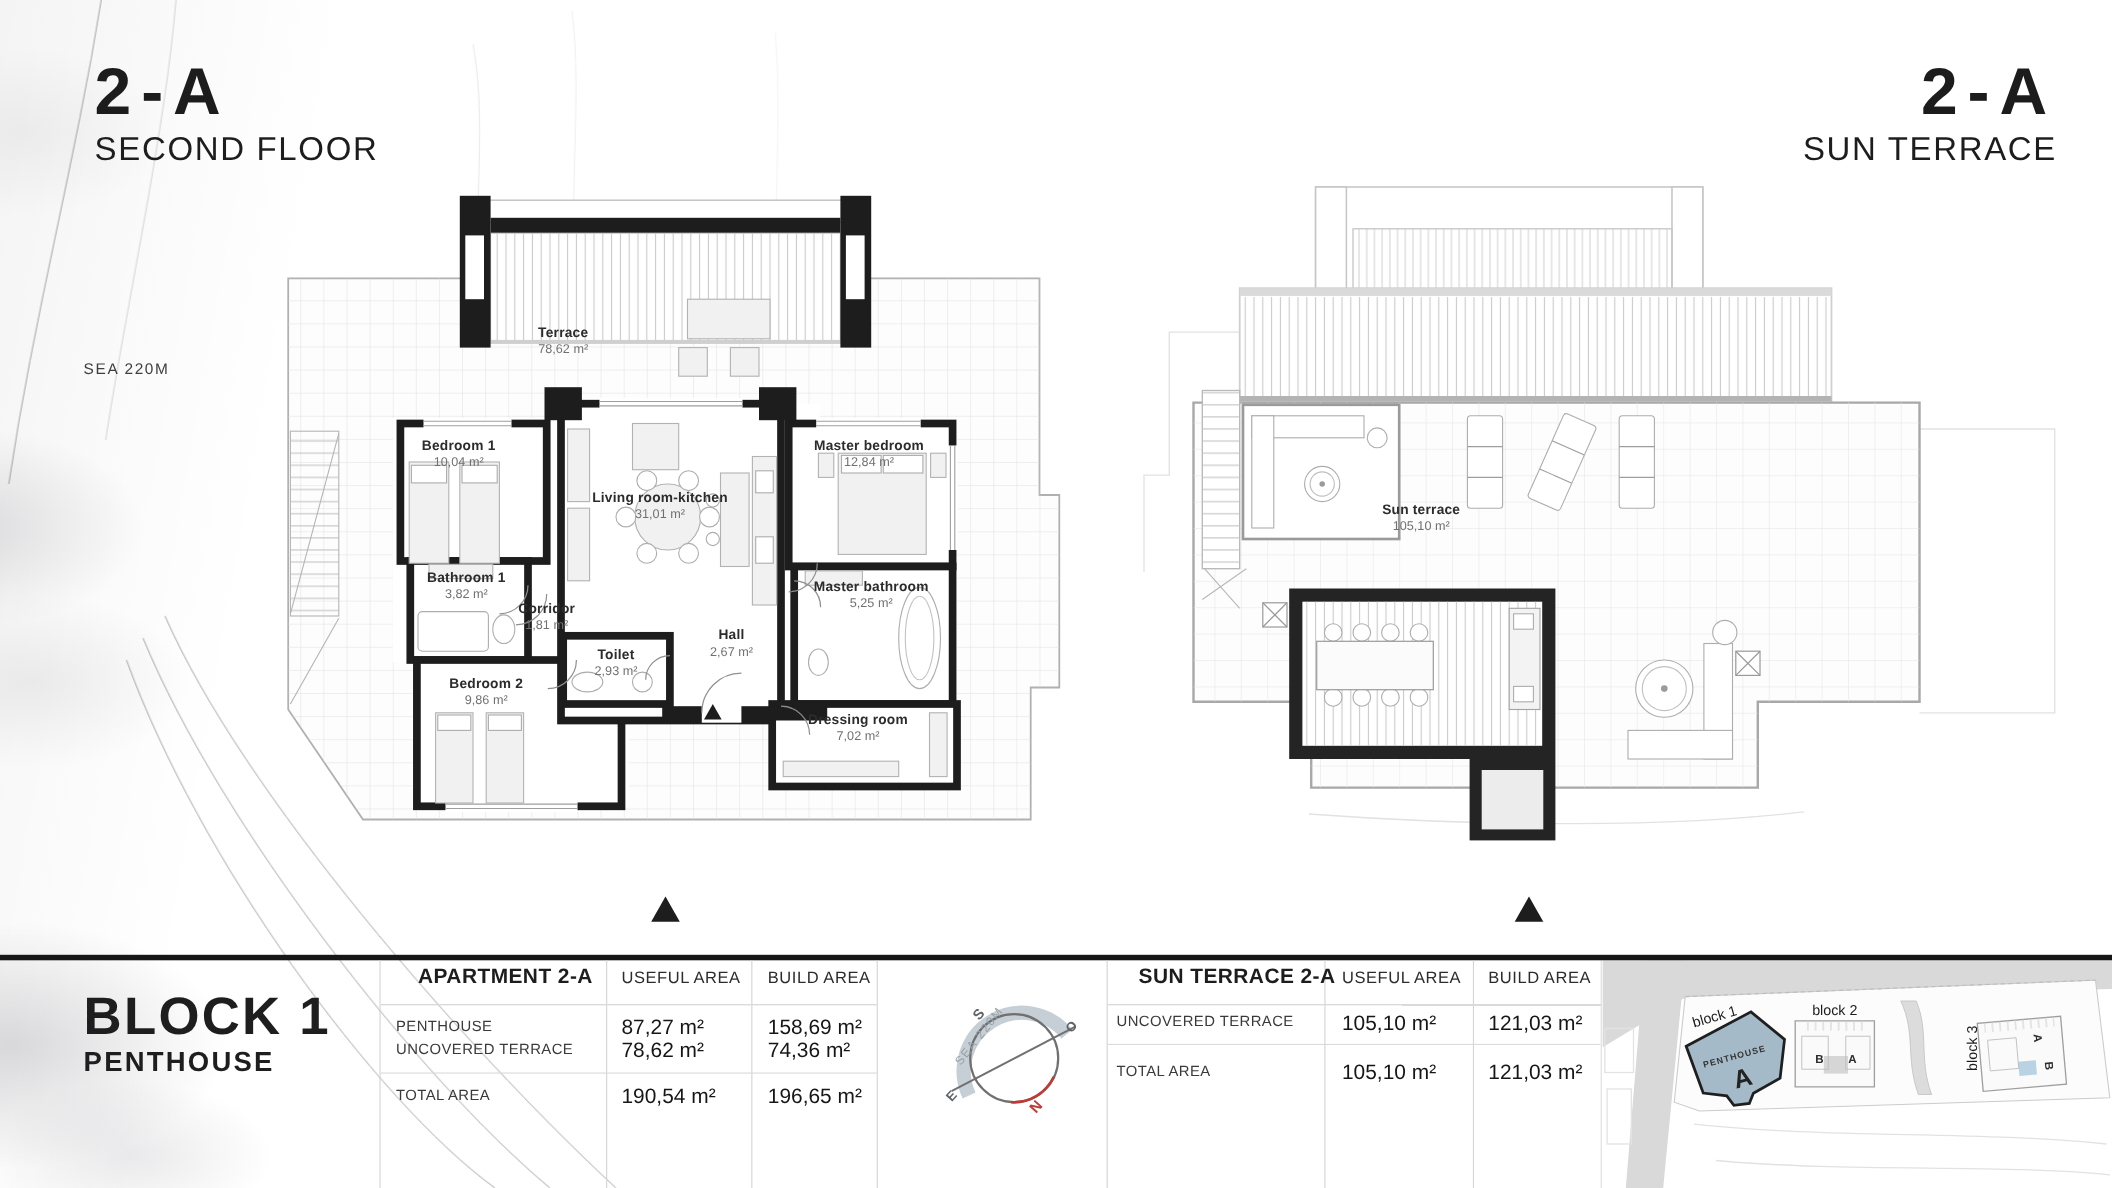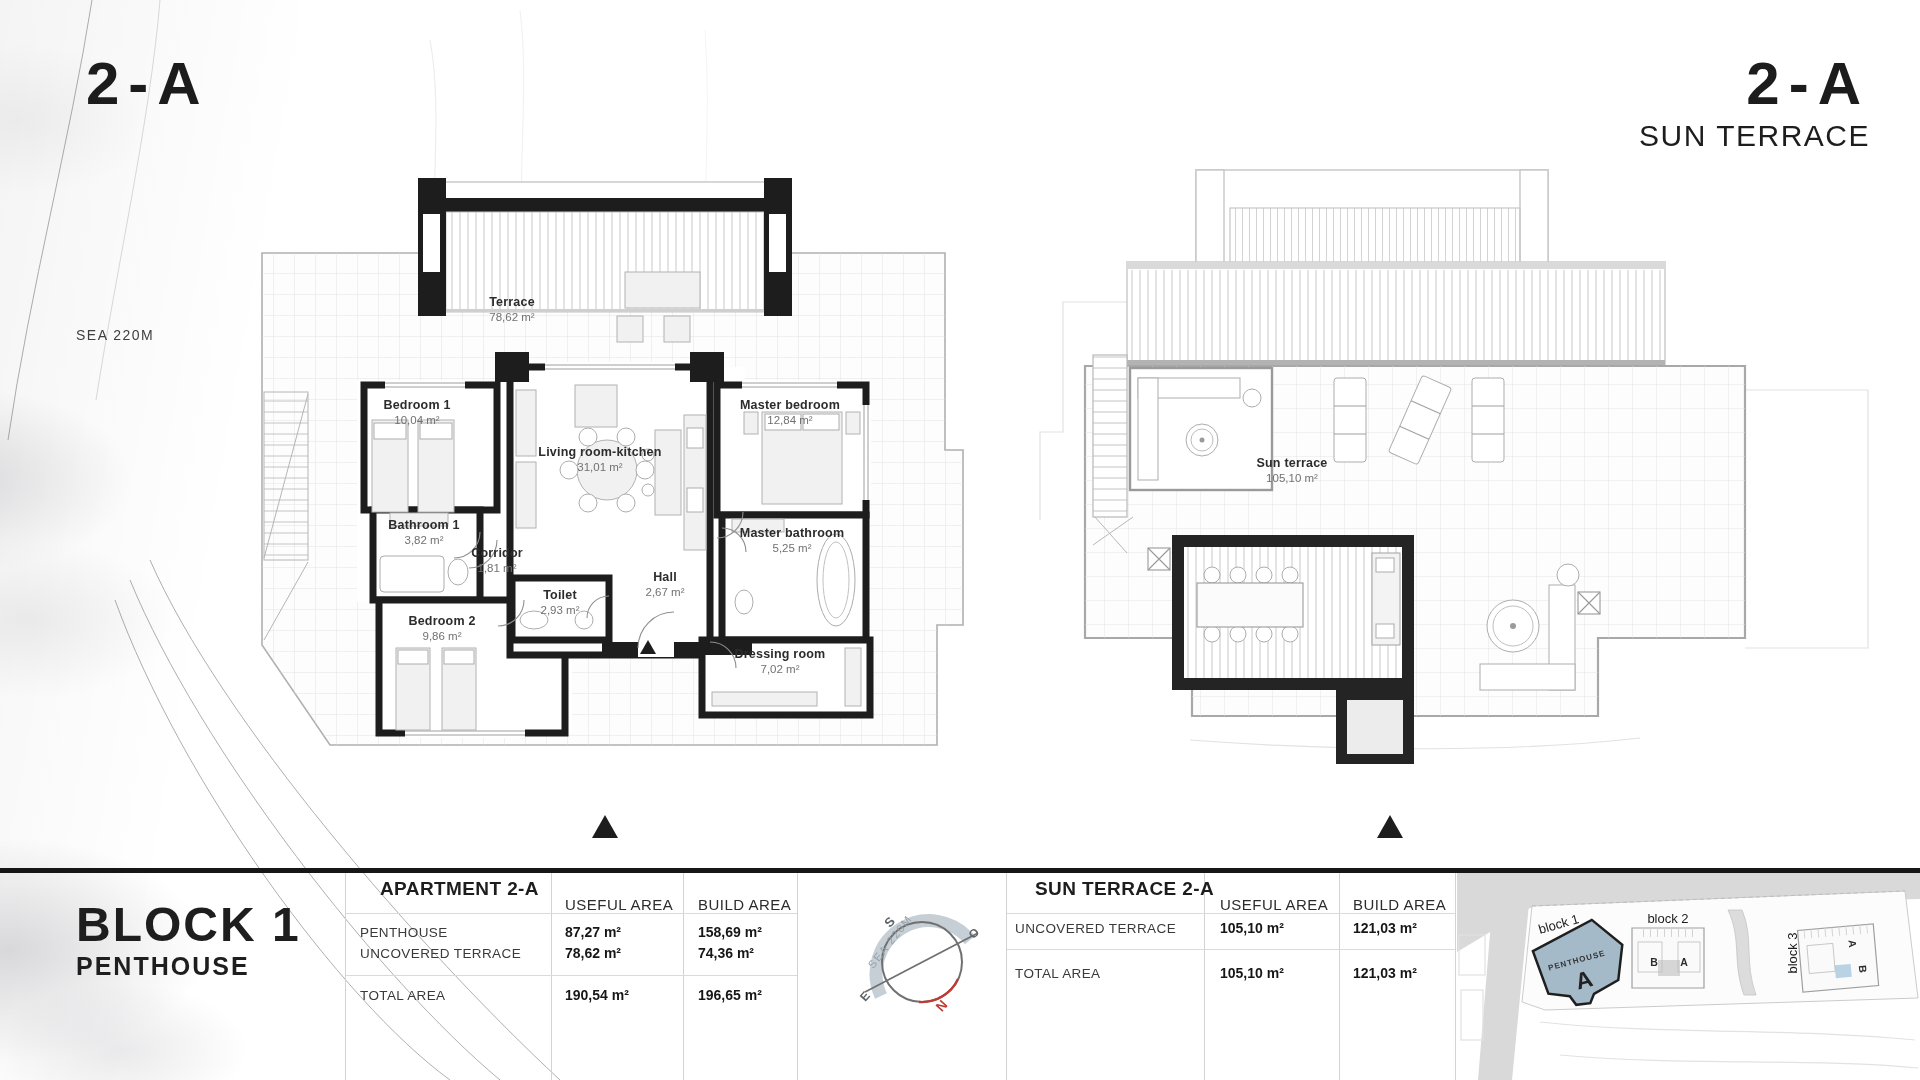--- a/index.html
+++ b/index.html
@@ -24,23 +24,23 @@
   #sea-label{left:76px;top:327px;font-size:14px;font-weight:500;letter-spacing:1.5px;color:#3e3e3e;}
   
   #footer-line{left:0;top:868px;width:1920px;height:5px;background:#161616;}
   .vline{top:873px;height:207px;width:1px;background:#d3d3d3;}
   .hrule{height:1px;background:#dadada;}
   #block-title{left:76px;top:900px;color:#1e1e1e;}
   #block-title .big{font-size:48px;font-weight:800;letter-spacing:2px;line-height:1.05;}
   #block-title .sub{font-size:25px;font-weight:600;letter-spacing:2px;margin-top:2px;}
   .ftable{color:#1d1d1d;}
   .ftable .title{position:absolute;left:0;top:0;font-size:19px;font-weight:800;letter-spacing:.4px;white-space:nowrap;margin-left:20px;}
-  .ftable .colhead{position:absolute;top:18px;font-size:15px;font-weight:400;letter-spacing:.5px;color:#2c2c2c;white-space:nowrap;}
+  .ftable .colhead{position:absolute;top:3px;font-size:15px;font-weight:400;letter-spacing:.5px;color:#2c2c2c;white-space:nowrap;}
   .ftable .rlabel{position:absolute;left:0;font-size:13.5px;font-weight:400;letter-spacing:.4px;color:#3a3a3a;white-space:nowrap;}
-  .ftable .rval{position:absolute;font-size:14px;font-weight:700;color:#161616;white-space:nowrap;}
+  .ftable .rval{position:absolute;font-size:19px;font-weight:400;color:#161616;white-space:nowrap;}
   .c2{left:205px;} .c3{left:338px;text-align:center;}
 </style>
 </head>
 <body>
 
 <div id="stage">
   <div id="marble"></div>
 
   <svg width="1920" height="1080" viewBox="0 0 1920 1080">
     <defs>
@@ -408,20 +408,21 @@
           <text class="bsm" text-anchor="middle" transform="translate(12,-12) rotate(90)">A</text>
           <text class="bsm" text-anchor="middle" transform="translate(20,14) rotate(90)">B</text>
         </g>
         <text class="bl" text-anchor="middle" transform="translate(1797,953) rotate(-90)">block 3</text>
       </g>
     </g>
   </svg>
 
   <div id="title-left" class="abs">
     <div class="unit-title">2-A</div>
+    <div class="floor-title">SECOND FLOOR</div>
   </div>
   <div id="title-right" class="abs">
     <div class="unit-title">2-A</div>
     <div class="floor-title">SUN TERRACE</div>
   </div>
   <div id="sea-label" class="abs">SEA 220M</div>
 
   <div id="footer-line" class="abs"></div>
   <div class="abs vline" style="left:345px"></div>
   <div class="abs vline" style="left:551px"></div>

